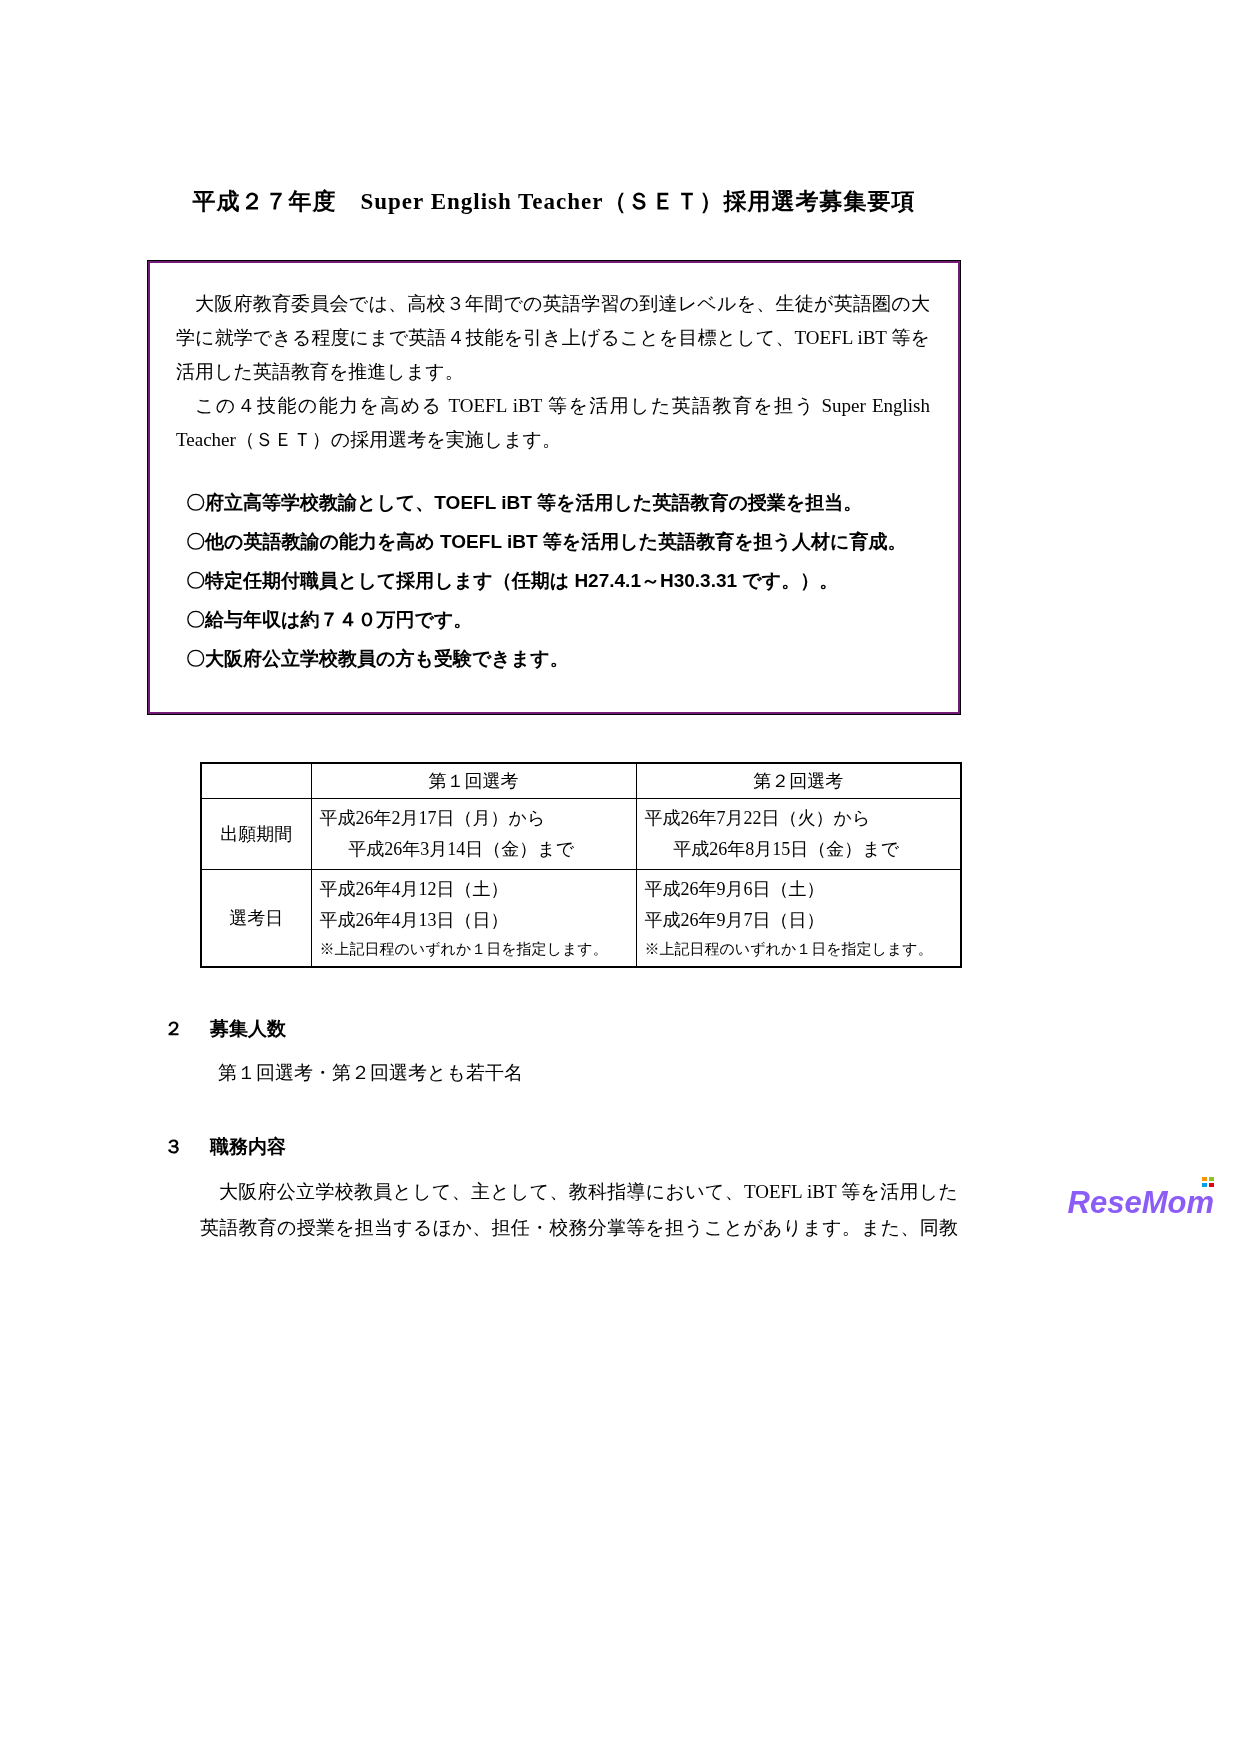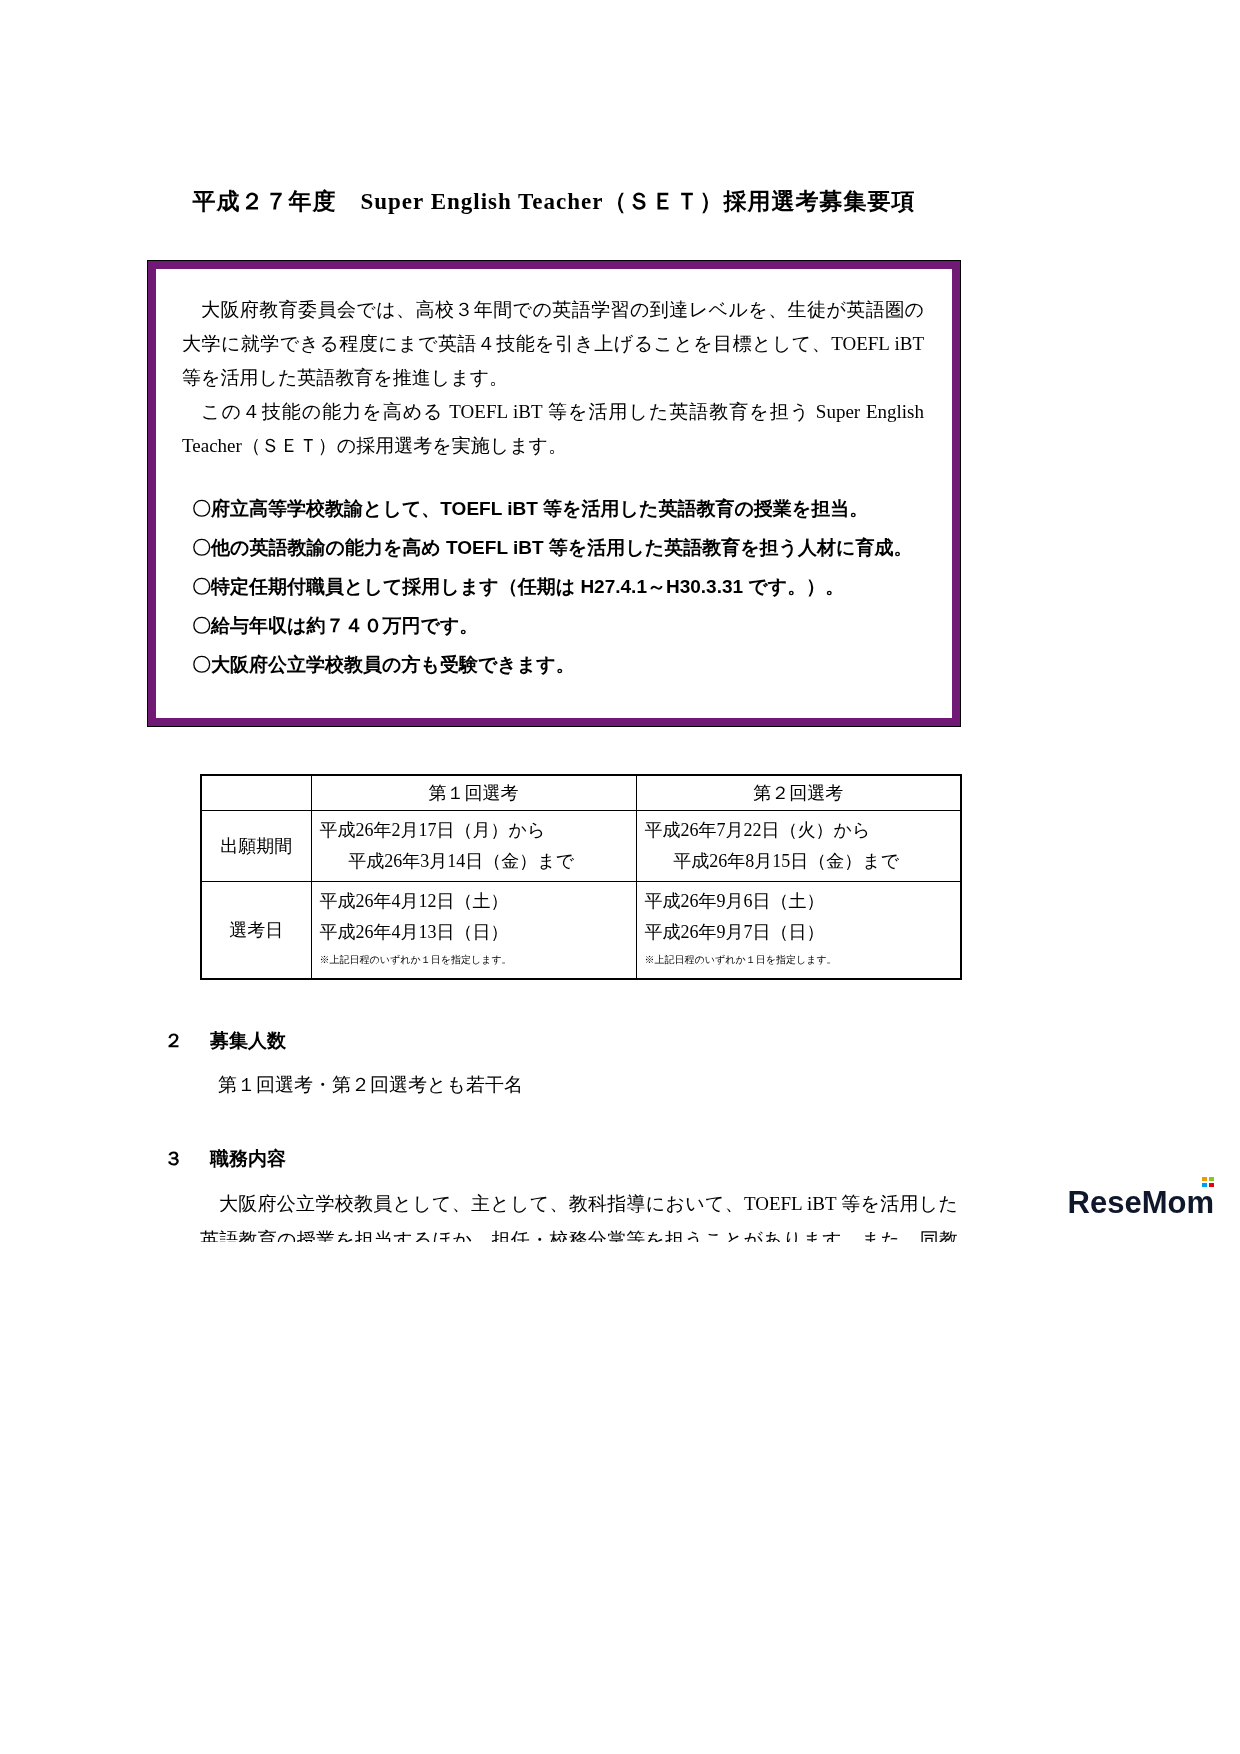--- a/index.html
+++ b/index.html
@@ -20,21 +20,21 @@
     margin:0;
     padding-top:186px;
     font-size:23px;
     font-weight:bold;
     text-align:center;
     letter-spacing:1px;
     font-family:"Liberation Serif","DejaVu Serif",serif;
   }
   .intro-box{
     margin-top:44px;
-    border:8px solid #701a75;
+    border:2px solid #701a75;
     box-shadow:0 0 0 1px #000;
     padding:24px 28px 30px 26px;
     background:#fff;
   }
   .intro-box p{
     margin:0;
     font-size:19px;
     line-height:34px;
     text-align:justify;
     text-indent:1em;
@@ -76,21 +76,21 @@
     text-align:center;
   }
   .rowlabel{
     text-align:center;
     vertical-align:middle;
   }
   .cell-lines div{line-height:31px;}
   .cell-period{padding:6px 10px 8px 14px;}
   .cell-period .line2{padding-left:1.6em;}
   .cell-center{padding:8px 4px 8px 4px;}
-  .cell-center .note{font-size:10px;line-height:26px;font-family:Liberation Mono, monospace;}
+  .cell-center .note{font-size:15px;line-height:26px;}
   .section-body-short{
     margin:18px 0 0 70px;
     font-size:19px;
   }
   .section-body{
     margin:14px 0 0 52px;
     width:758px;
     font-size:19px;
     line-height:36px;
     text-align:justify;
@@ -200,21 +200,21 @@
       <div class="section-heading">
         <span class="num">３</span><span>職務内容</span>
       </div>
       <div class="section-body">大阪府公立学校教員として、主として、教科指導において、TOEFL iBT 等を活用した英語教育の授業を担当するほか、担任・校務分掌等を担うことがあります。また、同教育の指導方法・教材の開発、カリキュラムの改善及び、他の英語教諭の能力を高め同教育を担う人材の育成にあたります。</div>
     </div>
 
   </div>
 
   <div class="page-footer">- 1 -</div>
 
-  <div class="watermark" style="color: #0f172a;">
+  <div class="watermark" style="color: #8b5cf6; font-style: italic;">
     <span>ReseMom</span>
     <span class="dots">
       <span style="background: rgb(243, 152, 0);"></span>
         <span style="background: rgb(143, 195, 31);"></span>
         <span style="background: rgb(0, 160, 233);"></span>
         <span style="background: rgb(230, 0, 18);"></span>
     </span>
   </div>
 </div>
 

